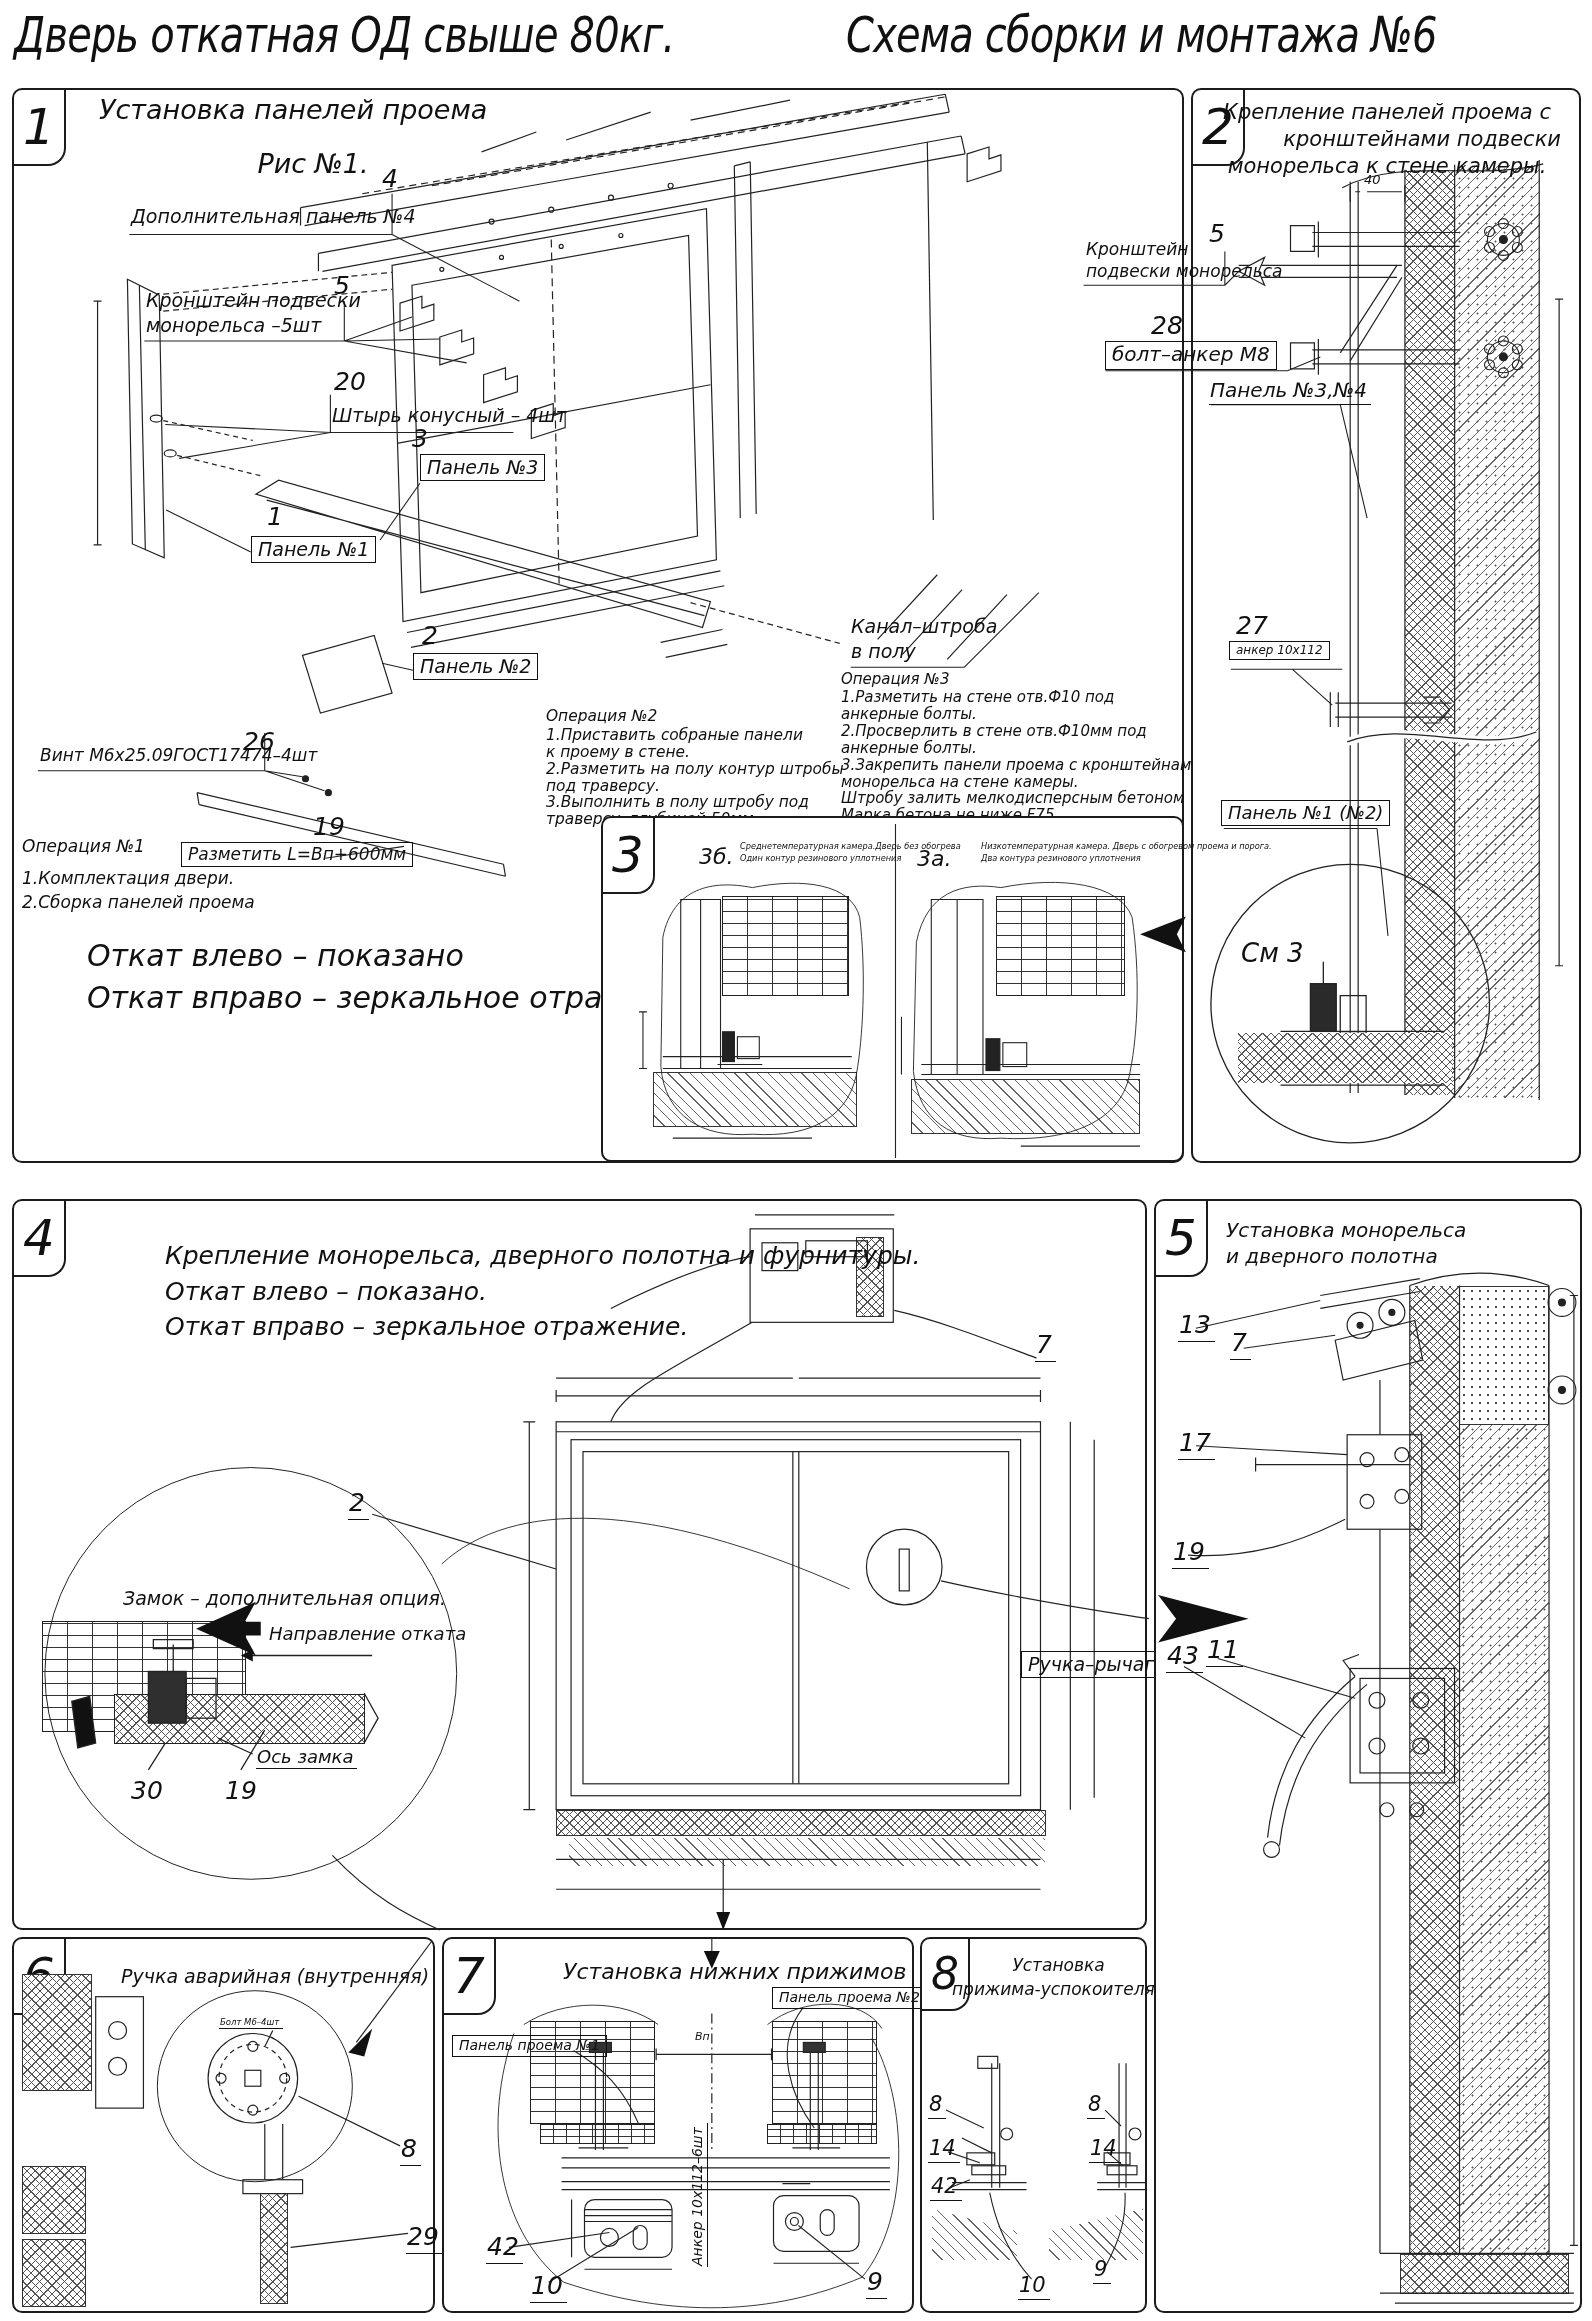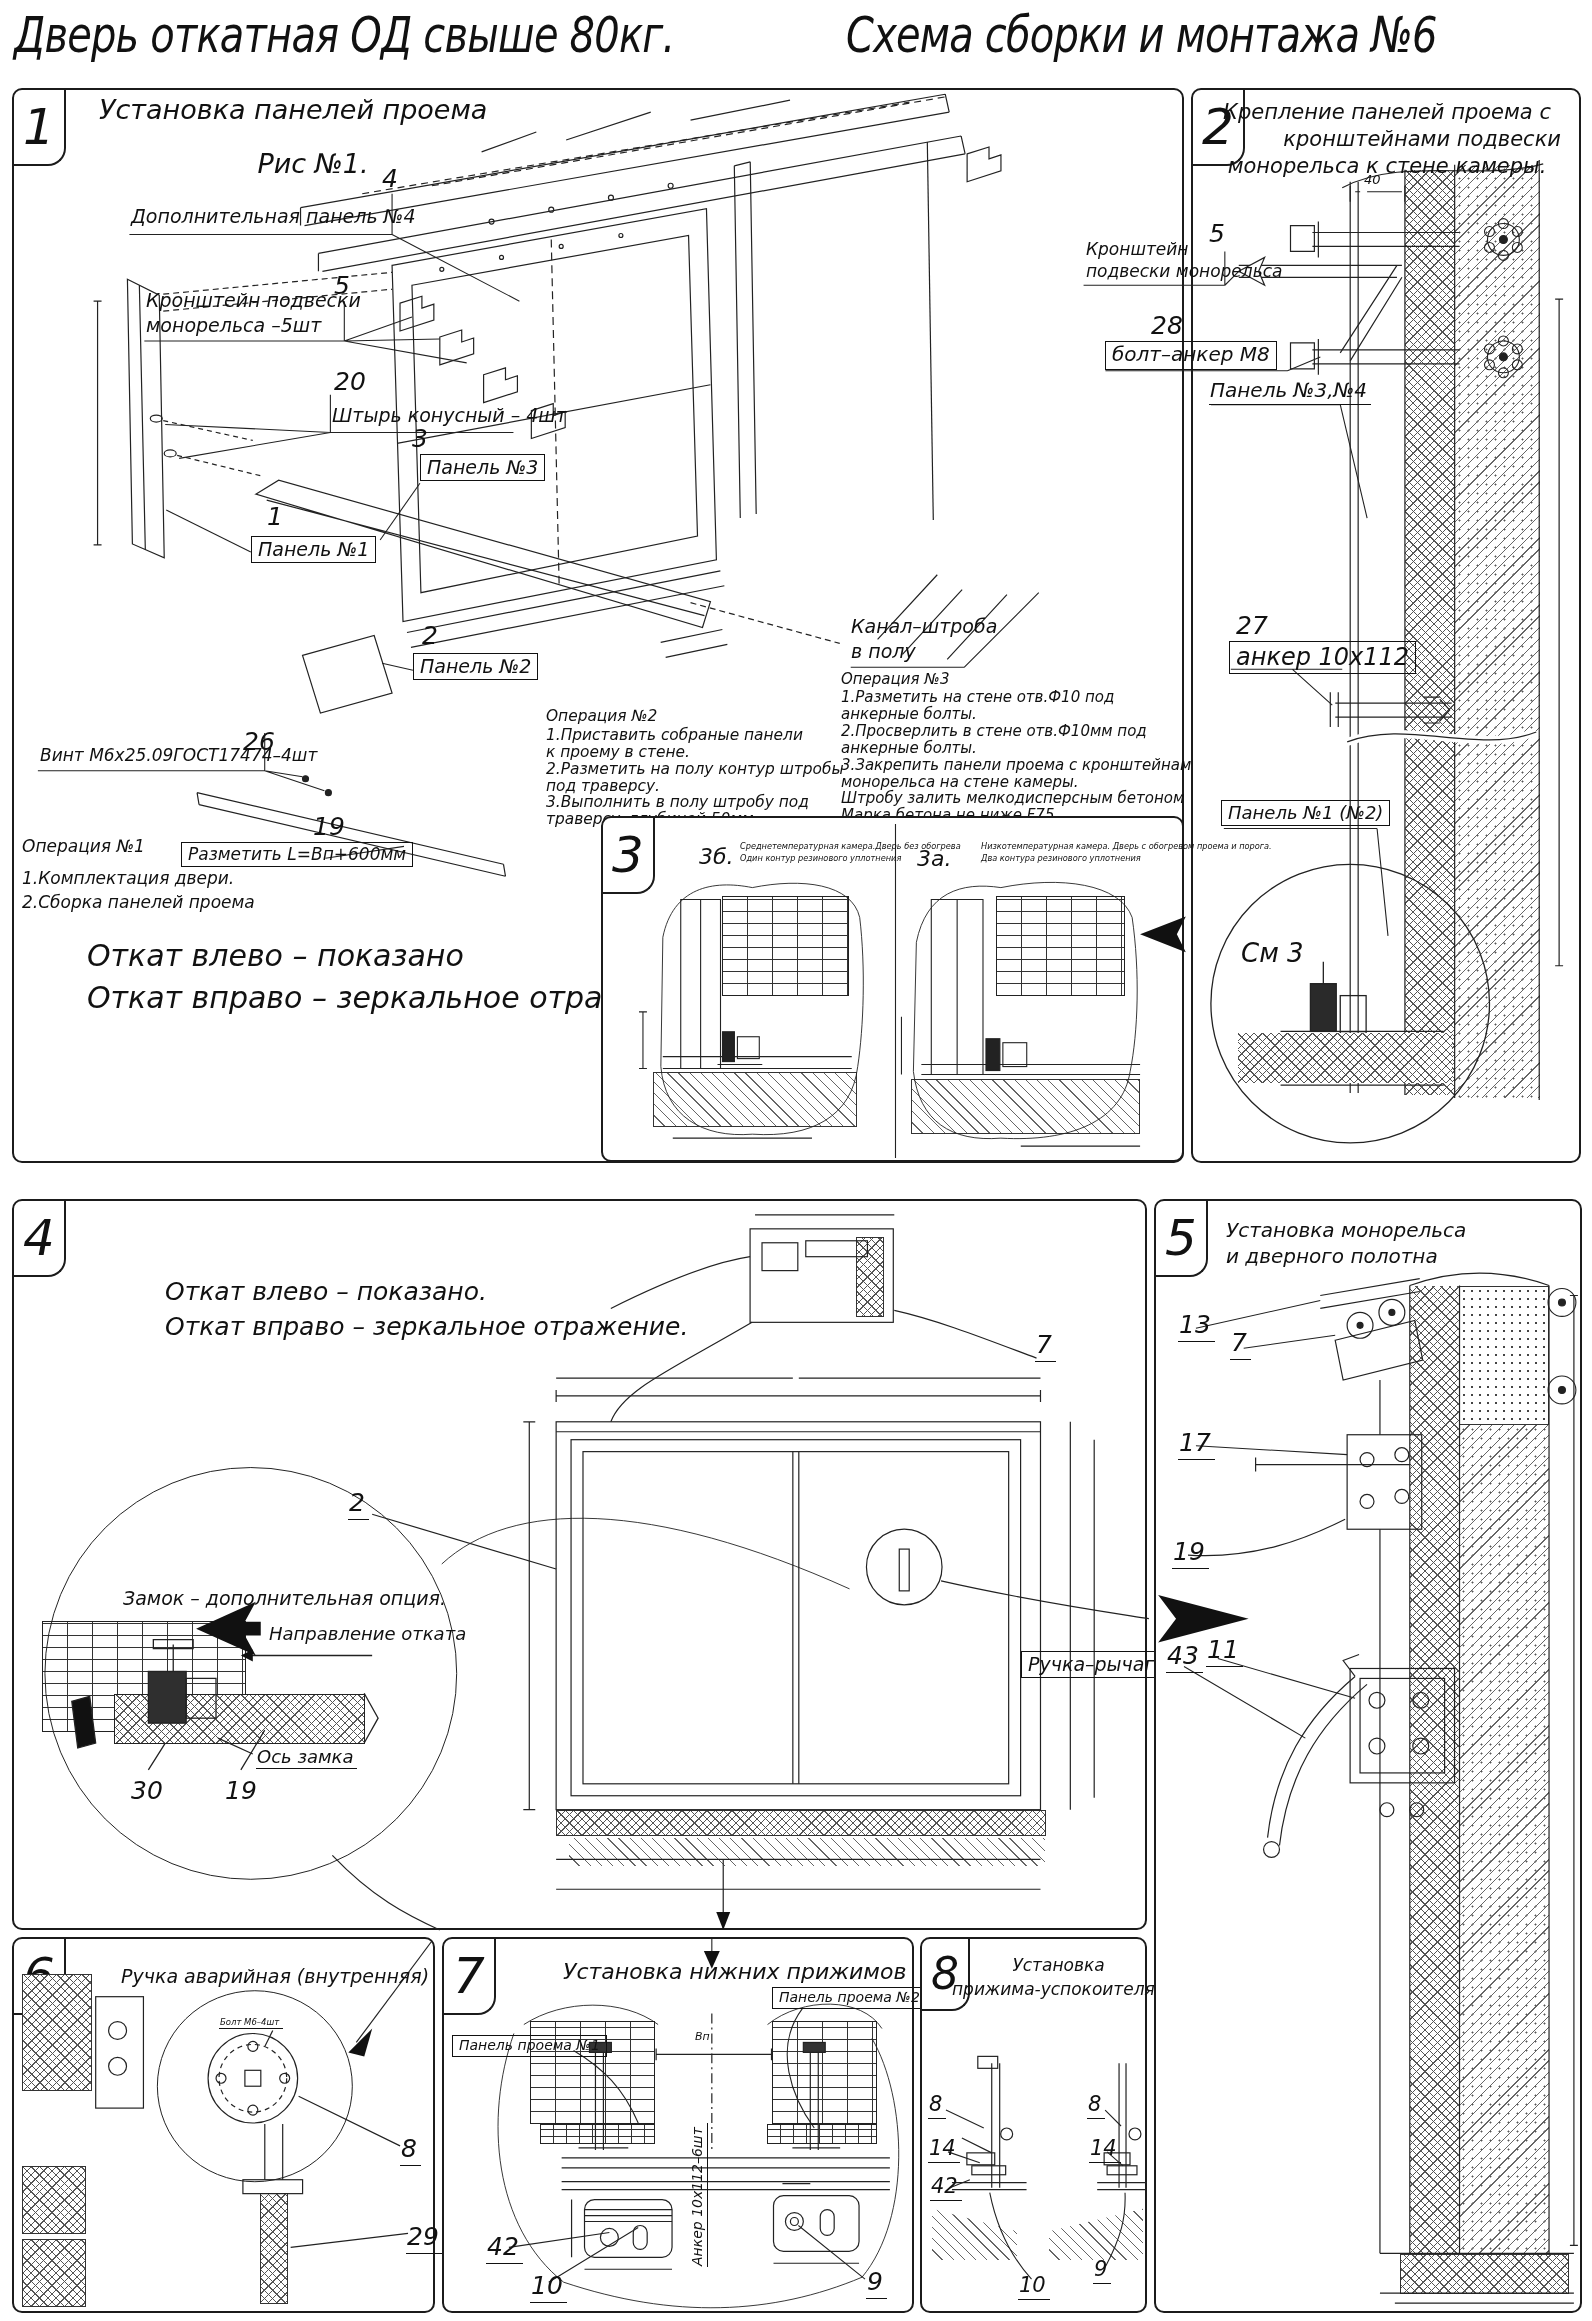--- a/index.html
+++ b/index.html
@@ -199,21 +199,21 @@
     <div class="lbl" style="left:20px;top:37px;width:348px;text-align:right;font-size:21px">кронштейнами  подвески</div>
     <div class="lbl" style="left:20px;top:64px;width:348px;text-align:center;font-size:21px">монорельса к стене камеры.</div>
     <div class="lbl" style="left:171px;top:82px;font-size:13px">40</div>
     <div class="lbl cnum" style="left:16px;top:129px">5</div>
     <div class="lbl" style="left:-107px;top:149px;font-size:17px">Кронштейн</div>
     <div class="lbl" style="left:-107px;top:171px;font-size:17px">подвески монорельса</div>
     <div class="lbl cnum" style="left:-42px;top:221px">28</div>
     <div class="lbl bx" style="left:-88px;top:251px;font-size:20px">болт–анкер М8</div>
     <div class="lbl u" style="left:16px;top:289px;font-size:20px">Панель №3,№4</div>
     <div class="lbl cnum" style="left:43px;top:521px">27</div>
-    <div class="lbl bx" style="left:36px;top:551px;font-size:24px">анкер 10х112</div>
+    <div class="lbl bx" style="left:36px;top:551px;font-size:12px">анкер 10х112</div>
     <div class="lbl bx" style="left:28px;top:710px;font-size:18px">Панель №1 (№2)</div>
     <div class="lbl" style="left:48px;top:848px;font-size:26px">См 3</div>
   </div>
 
   <div class="panel" style="left:601px;top:816px;width:583px;height:346px">
     <div class="numbox">3</div>
     <div class="br" style="left:119px;top:78px;width:127px;height:100px"></div>
     <div class="br" style="left:393px;top:78px;width:129px;height:100px"></div>
     <div class="hd" style="left:50px;top:254px;width:204px;height:55px;border:1px solid #333"></div>
     <div class="hd" style="left:308px;top:261px;width:229px;height:55px;border:1px solid #333"></div>
@@ -282,20 +282,21 @@
         <rect x="173" y="480" width="30" height="40"></rect>
         <polygon points="58,503 76,498 82,545 64,550" fill="#111"></polygon>
         <path d="M352,495 L366,520 L352,545"></path>
         <path d="M360,457 L238,457"></path>
         <path d="M240,556 L205,540 M135,572 L152,545 M228,572 L252,532"></path>
       </g>
       <polygon points="183,430 243,403 232,423 248,423 248,437 232,437 243,457" fill="#111"></polygon>
       <polygon points="228,457 240,451 240,463" fill="#111"></polygon>
       <polygon points="713,733 706,715 720,715" fill="#111"></polygon>
     </svg>
+    <div class="lbl" style="left:151px;top:40px;font-size:25px">Крепление монорельса, дверного полотна и фурнитуры.</div>
     <div class="lbl" style="left:151px;top:76px;font-size:25px">Откат влево – показано.</div>
     <div class="lbl" style="left:151px;top:111px;font-size:25px">Откат вправо – зеркальное отражение.</div>
     <div class="lbl cnum u" style="left:334px;top:287px">2</div>
     <div class="lbl cnum u" style="left:1021px;top:129px">7</div>
     <div class="lbl" style="left:109px;top:386px;font-size:19px">Замок – дополнительная опция.</div>
     <div class="lbl" style="left:255px;top:422px;font-size:18px">Направление отката</div>
     <div class="lbl u" style="left:242px;top:545px;font-size:18px">Ось замка</div>
     <div class="lbl cnum" style="left:117px;top:575px">30</div>
     <div class="lbl cnum" style="left:211px;top:575px">19</div>
     <div class="lbl bx" style="left:1007px;top:450px;font-size:19px">Ручка–рычаг</div>

